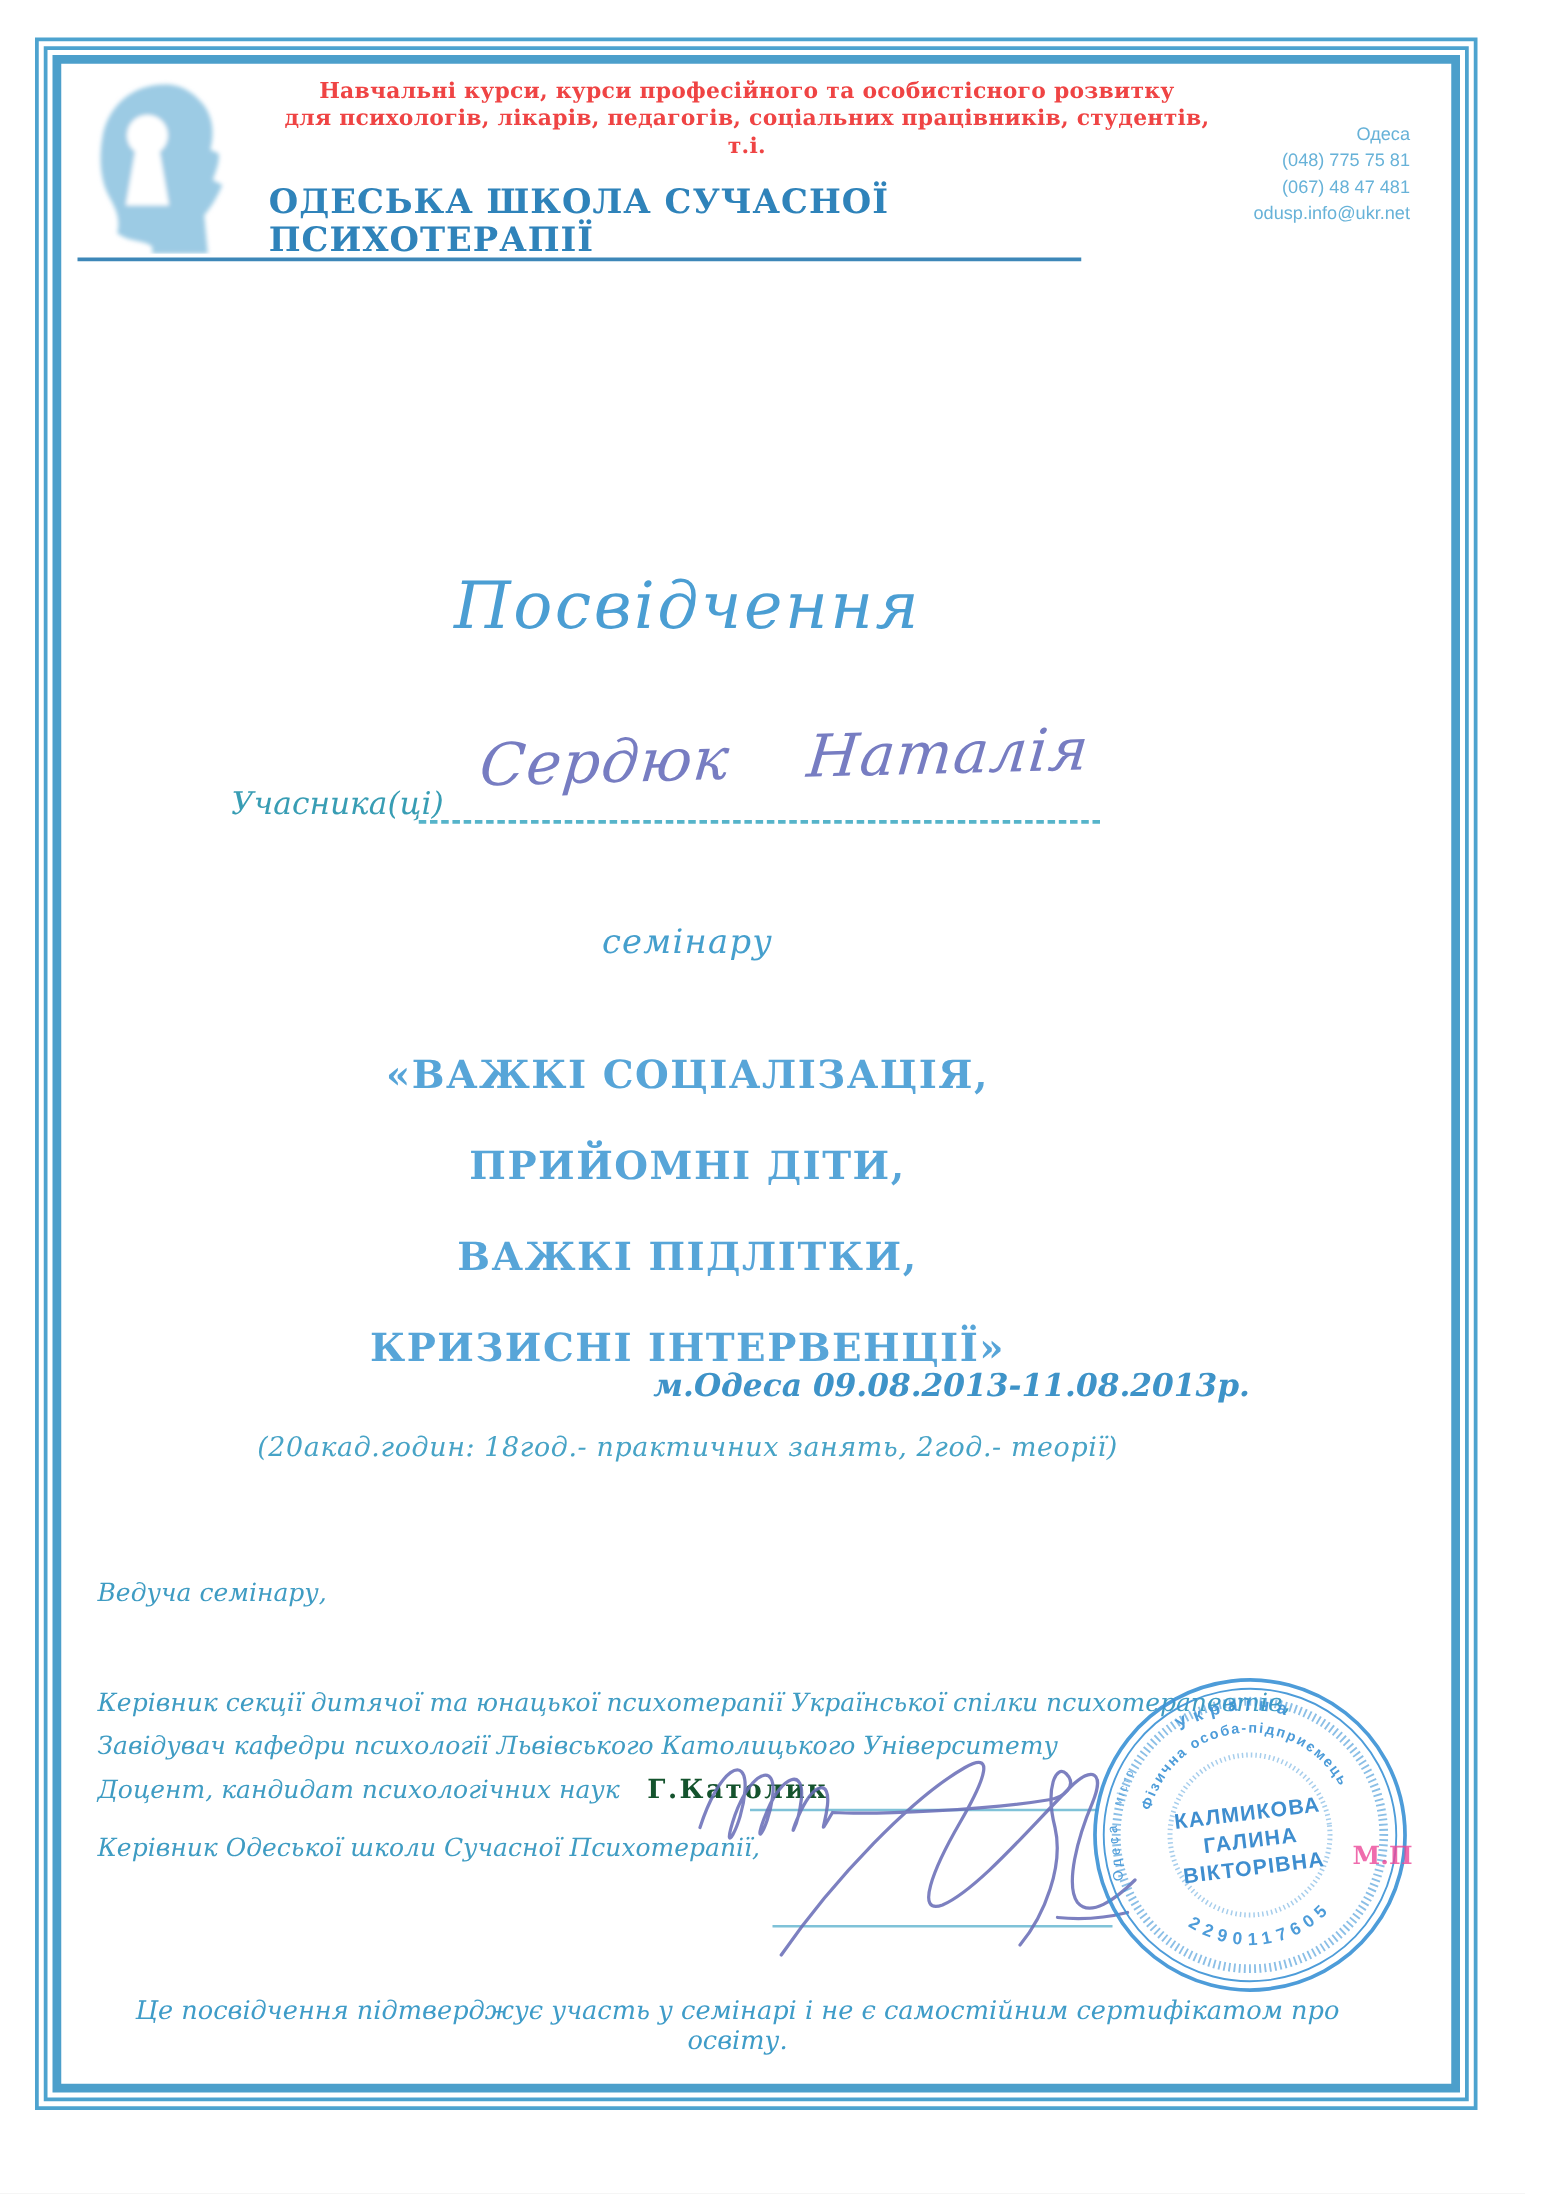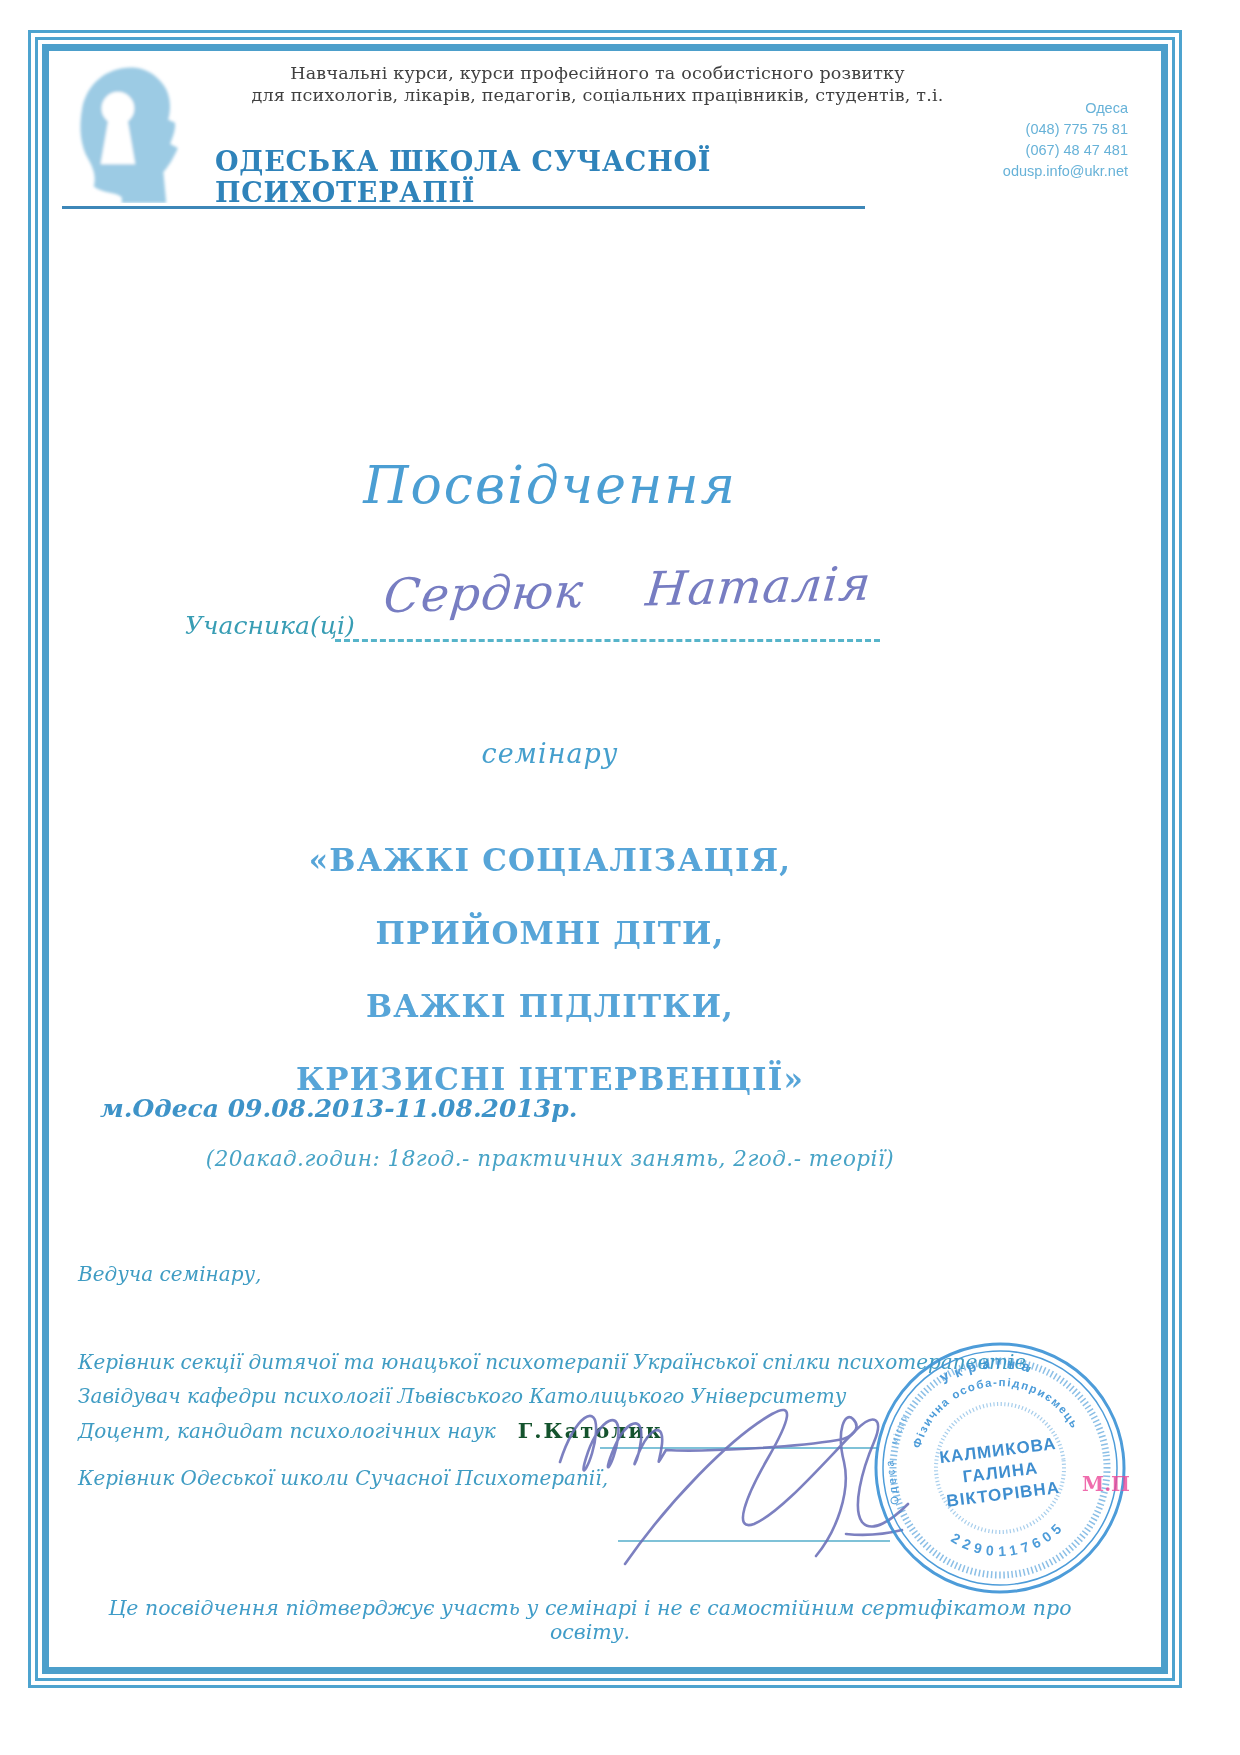--- a/index.html
+++ b/index.html
@@ -5,40 +5,40 @@
   html,body{margin:0;padding:0;background:#e8e8e8;}
   .page{position:relative;width:1240px;height:1755px;background:#ffffff;overflow:hidden;
         font-family:"DejaVu Serif",serif;}
   
   .frame-outer{position:absolute;left:28px;top:30px;right:58px;bottom:67px;border:3px solid #4da3cf;}
   .frame-mid{position:absolute;inset:4px;border:3px solid #4da3cf;}
   .frame-inner{position:absolute;inset:4px;border:7px solid #4c9fcb;}
   
   .logo{position:absolute;left:58px;top:58px;width:145px;height:145px;}
   .tagline{position:absolute;left:225px;top:62px;width:745px;text-align:center;
-           font-weight:normal;font-size:17.5px;line-height:22px;color:#404040;letter-spacing:.2px;}
+           font-weight:bold;font-size:17.5px;line-height:22px;color:#ef4444;letter-spacing:.2px;}
   .school{position:absolute;left:215px;top:146px;width:745px;text-align:left;
           font-weight:bold;font-size:27px;color:#2f83ba;letter-spacing:.8px;}
   .contact{position:absolute;right:112px;top:98px;width:240px;text-align:right;
            font-family:"Liberation Sans",sans-serif;font-size:14.5px;line-height:21px;color:#67b2d8;}
   .header-rule{position:absolute;left:62px;top:206px;width:803px;height:3px;background:#3d87b8;}
   
   .doc-title{position:absolute;left:100px;top:455px;width:900px;text-align:center;
              font-style:italic;font-size:52px;color:#4b9ed3;letter-spacing:2px;}
-  .participant-row{position:absolute;left:185px;top:603px;width:700px;height:60px;}
+  .participant-row{position:absolute;left:185px;top:620px;width:700px;height:60px;}
   .participant-label{position:absolute;left:0;top:8px;font-style:italic;font-size:25px;color:#389db4;}
   .participant-line{position:absolute;left:150px;top:36px;width:545px;border-bottom:3px dashed #56b4ca;}
   .participant-name{position:absolute;left:200px;top:-42px;width:560px;
                     font-style:italic;font-size:47px;color:#777dc2;
                     transform:skewX(-7deg) rotate(-1.5deg);word-spacing:46px;letter-spacing:1px;}
   .seminar-label{position:absolute;left:100px;top:738px;width:900px;text-align:center;
                  font-style:italic;font-size:27px;color:#459fcd;letter-spacing:1px;}
   .seminar-title{position:absolute;left:100px;top:824px;width:900px;text-align:center;
                  font-weight:bold;font-size:31px;line-height:73px;color:#57a5d8;letter-spacing:1.2px;}
-  .date-line{position:absolute;left:100px;top:1094px;width:900px;text-align:left;
+  .date-line{position:absolute;left:100px;top:1094px;width:900px;text-align:right;
              font-weight:bold;font-style:italic;font-size:25px;color:#3e93c8;}
   .hours-line{position:absolute;left:100px;top:1146px;width:900px;text-align:center;
               font-style:italic;font-size:21.5px;color:#47a3c6;letter-spacing:.5px;}
   
   .cred{position:absolute;left:78px;font-style:italic;font-size:20px;color:#3f9cc3;white-space:nowrap;}
   .cred .bold-name{font-style:normal;font-weight:bold;font-size:21px;letter-spacing:2px;color:#14532d;margin-left:22px;}
   .sig-line{position:absolute;height:2px;background:#7fc2d8;}
   .sig-ink{position:absolute;left:520px;top:1380px;width:440px;height:210px;pointer-events:none;}
   
   .stamp{position:absolute;left:873px;top:1341px;width:254px;height:254px;opacity:.92;transform:rotate(-7deg);}

